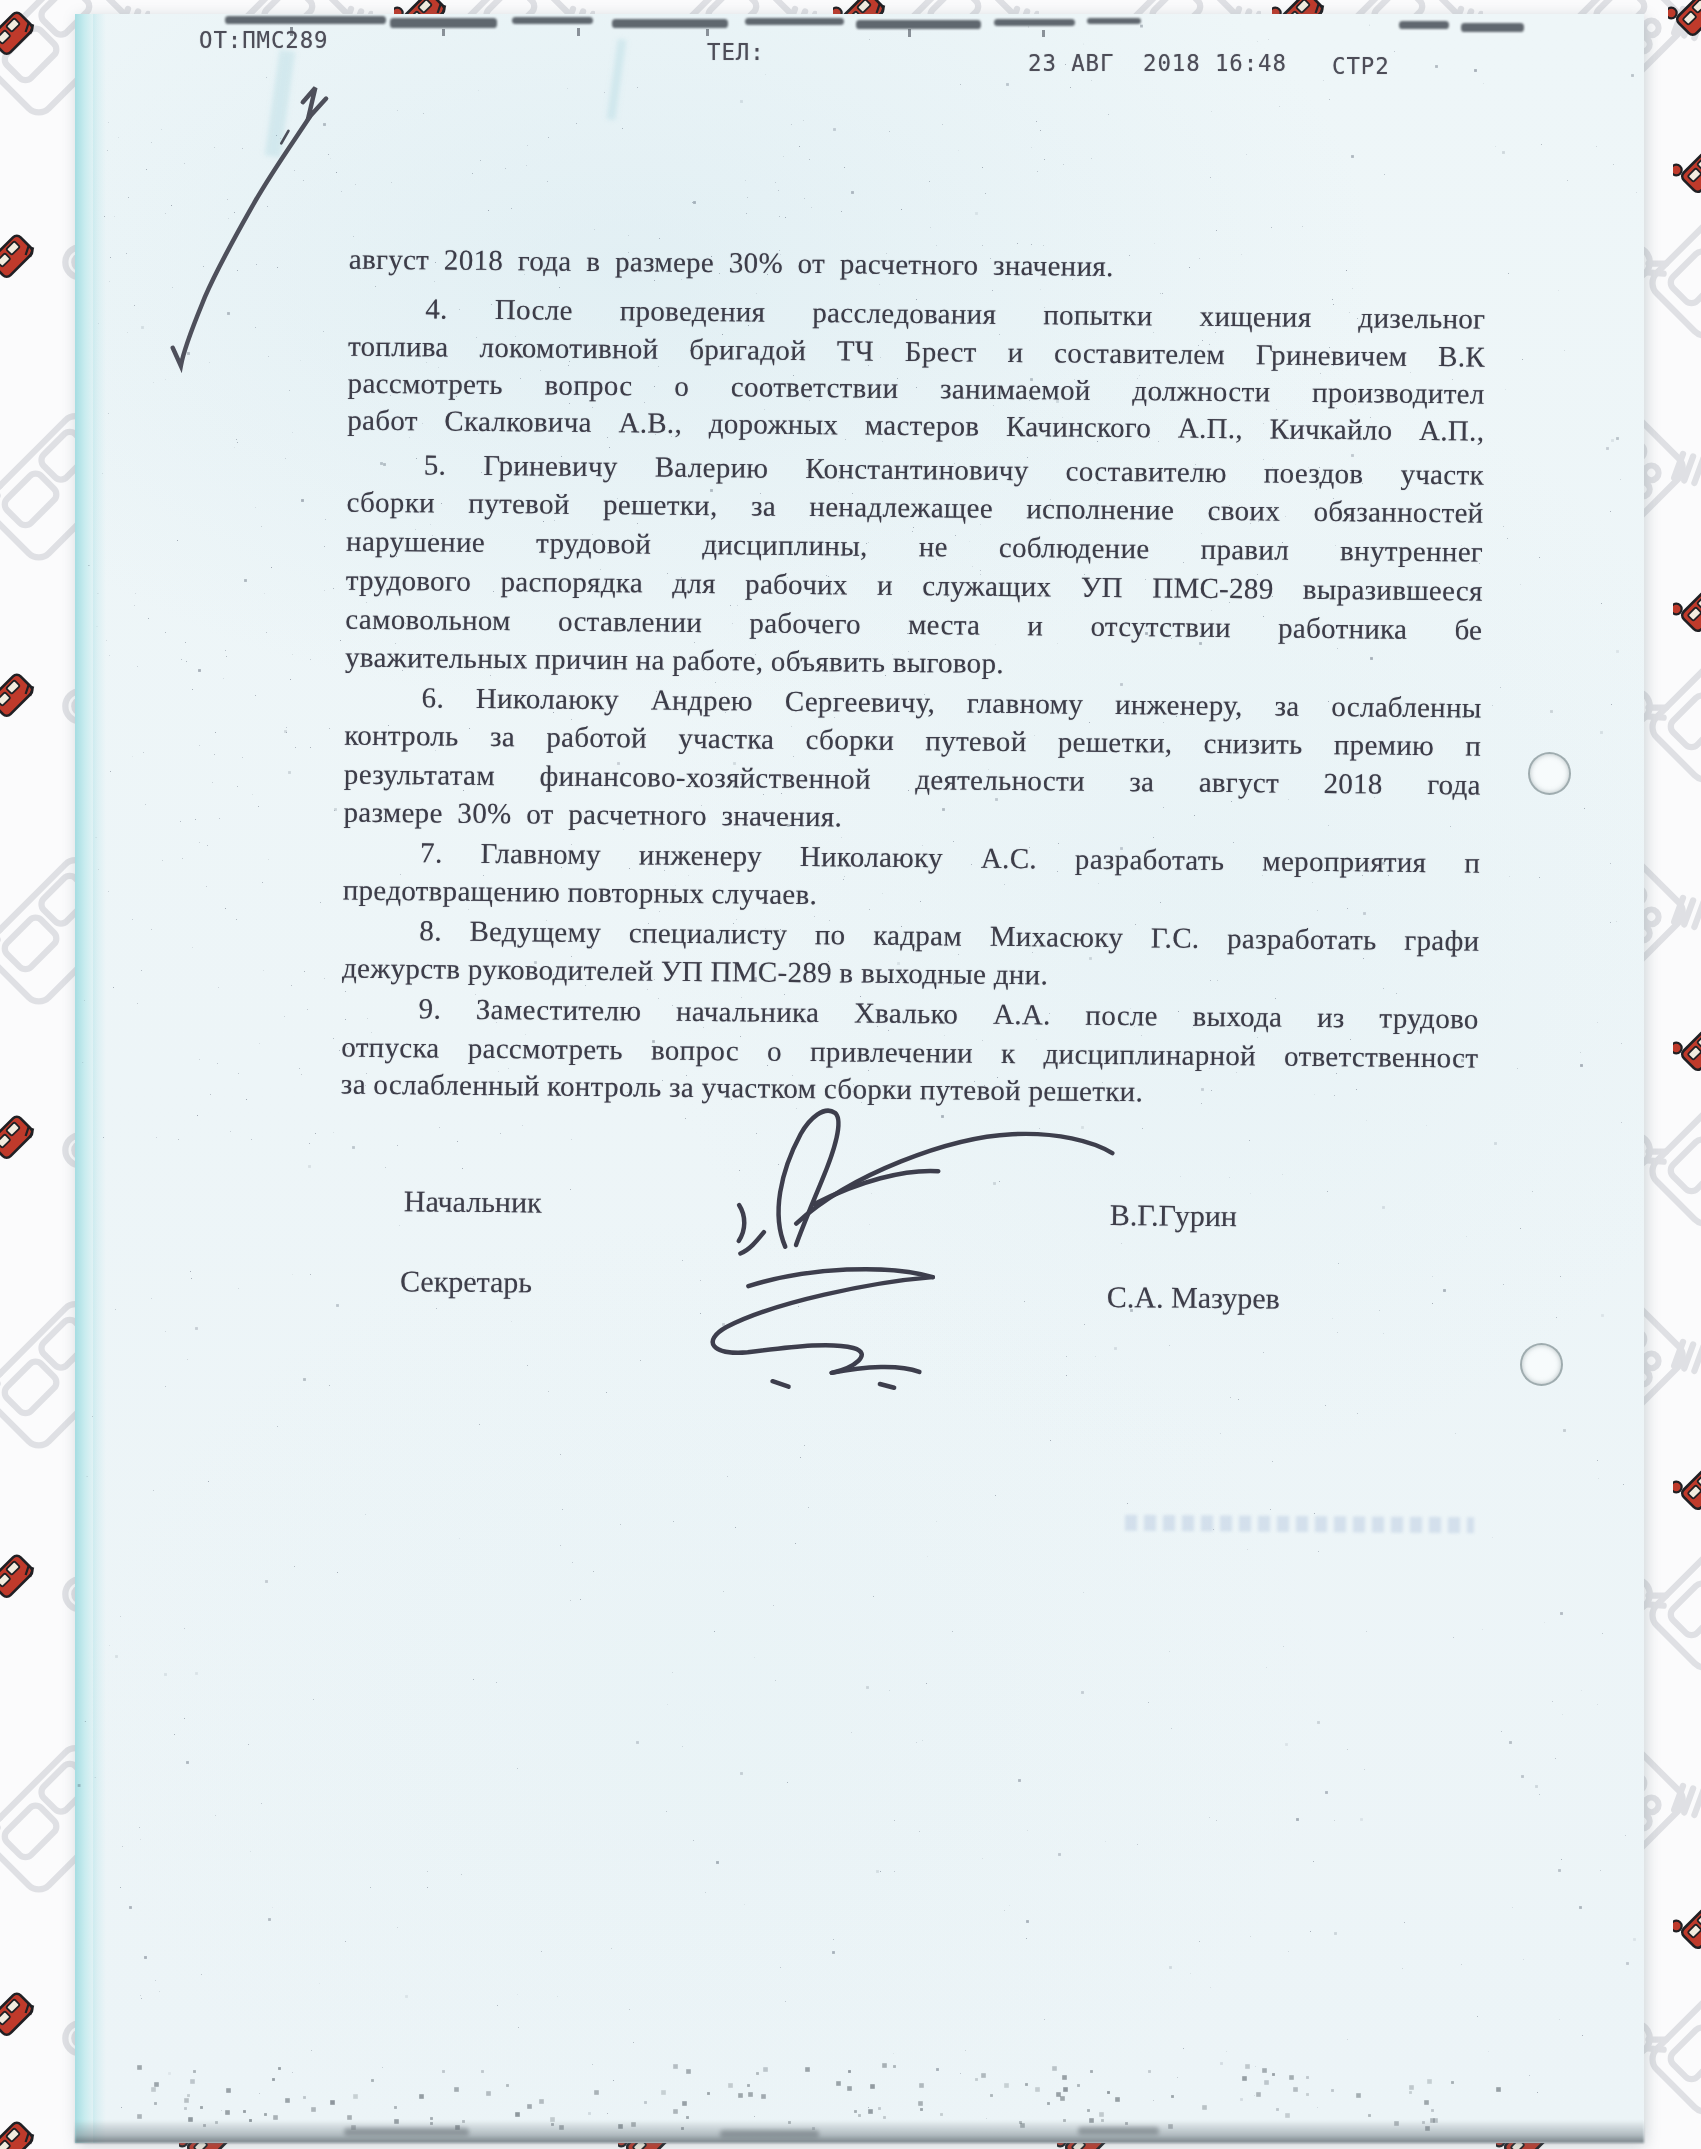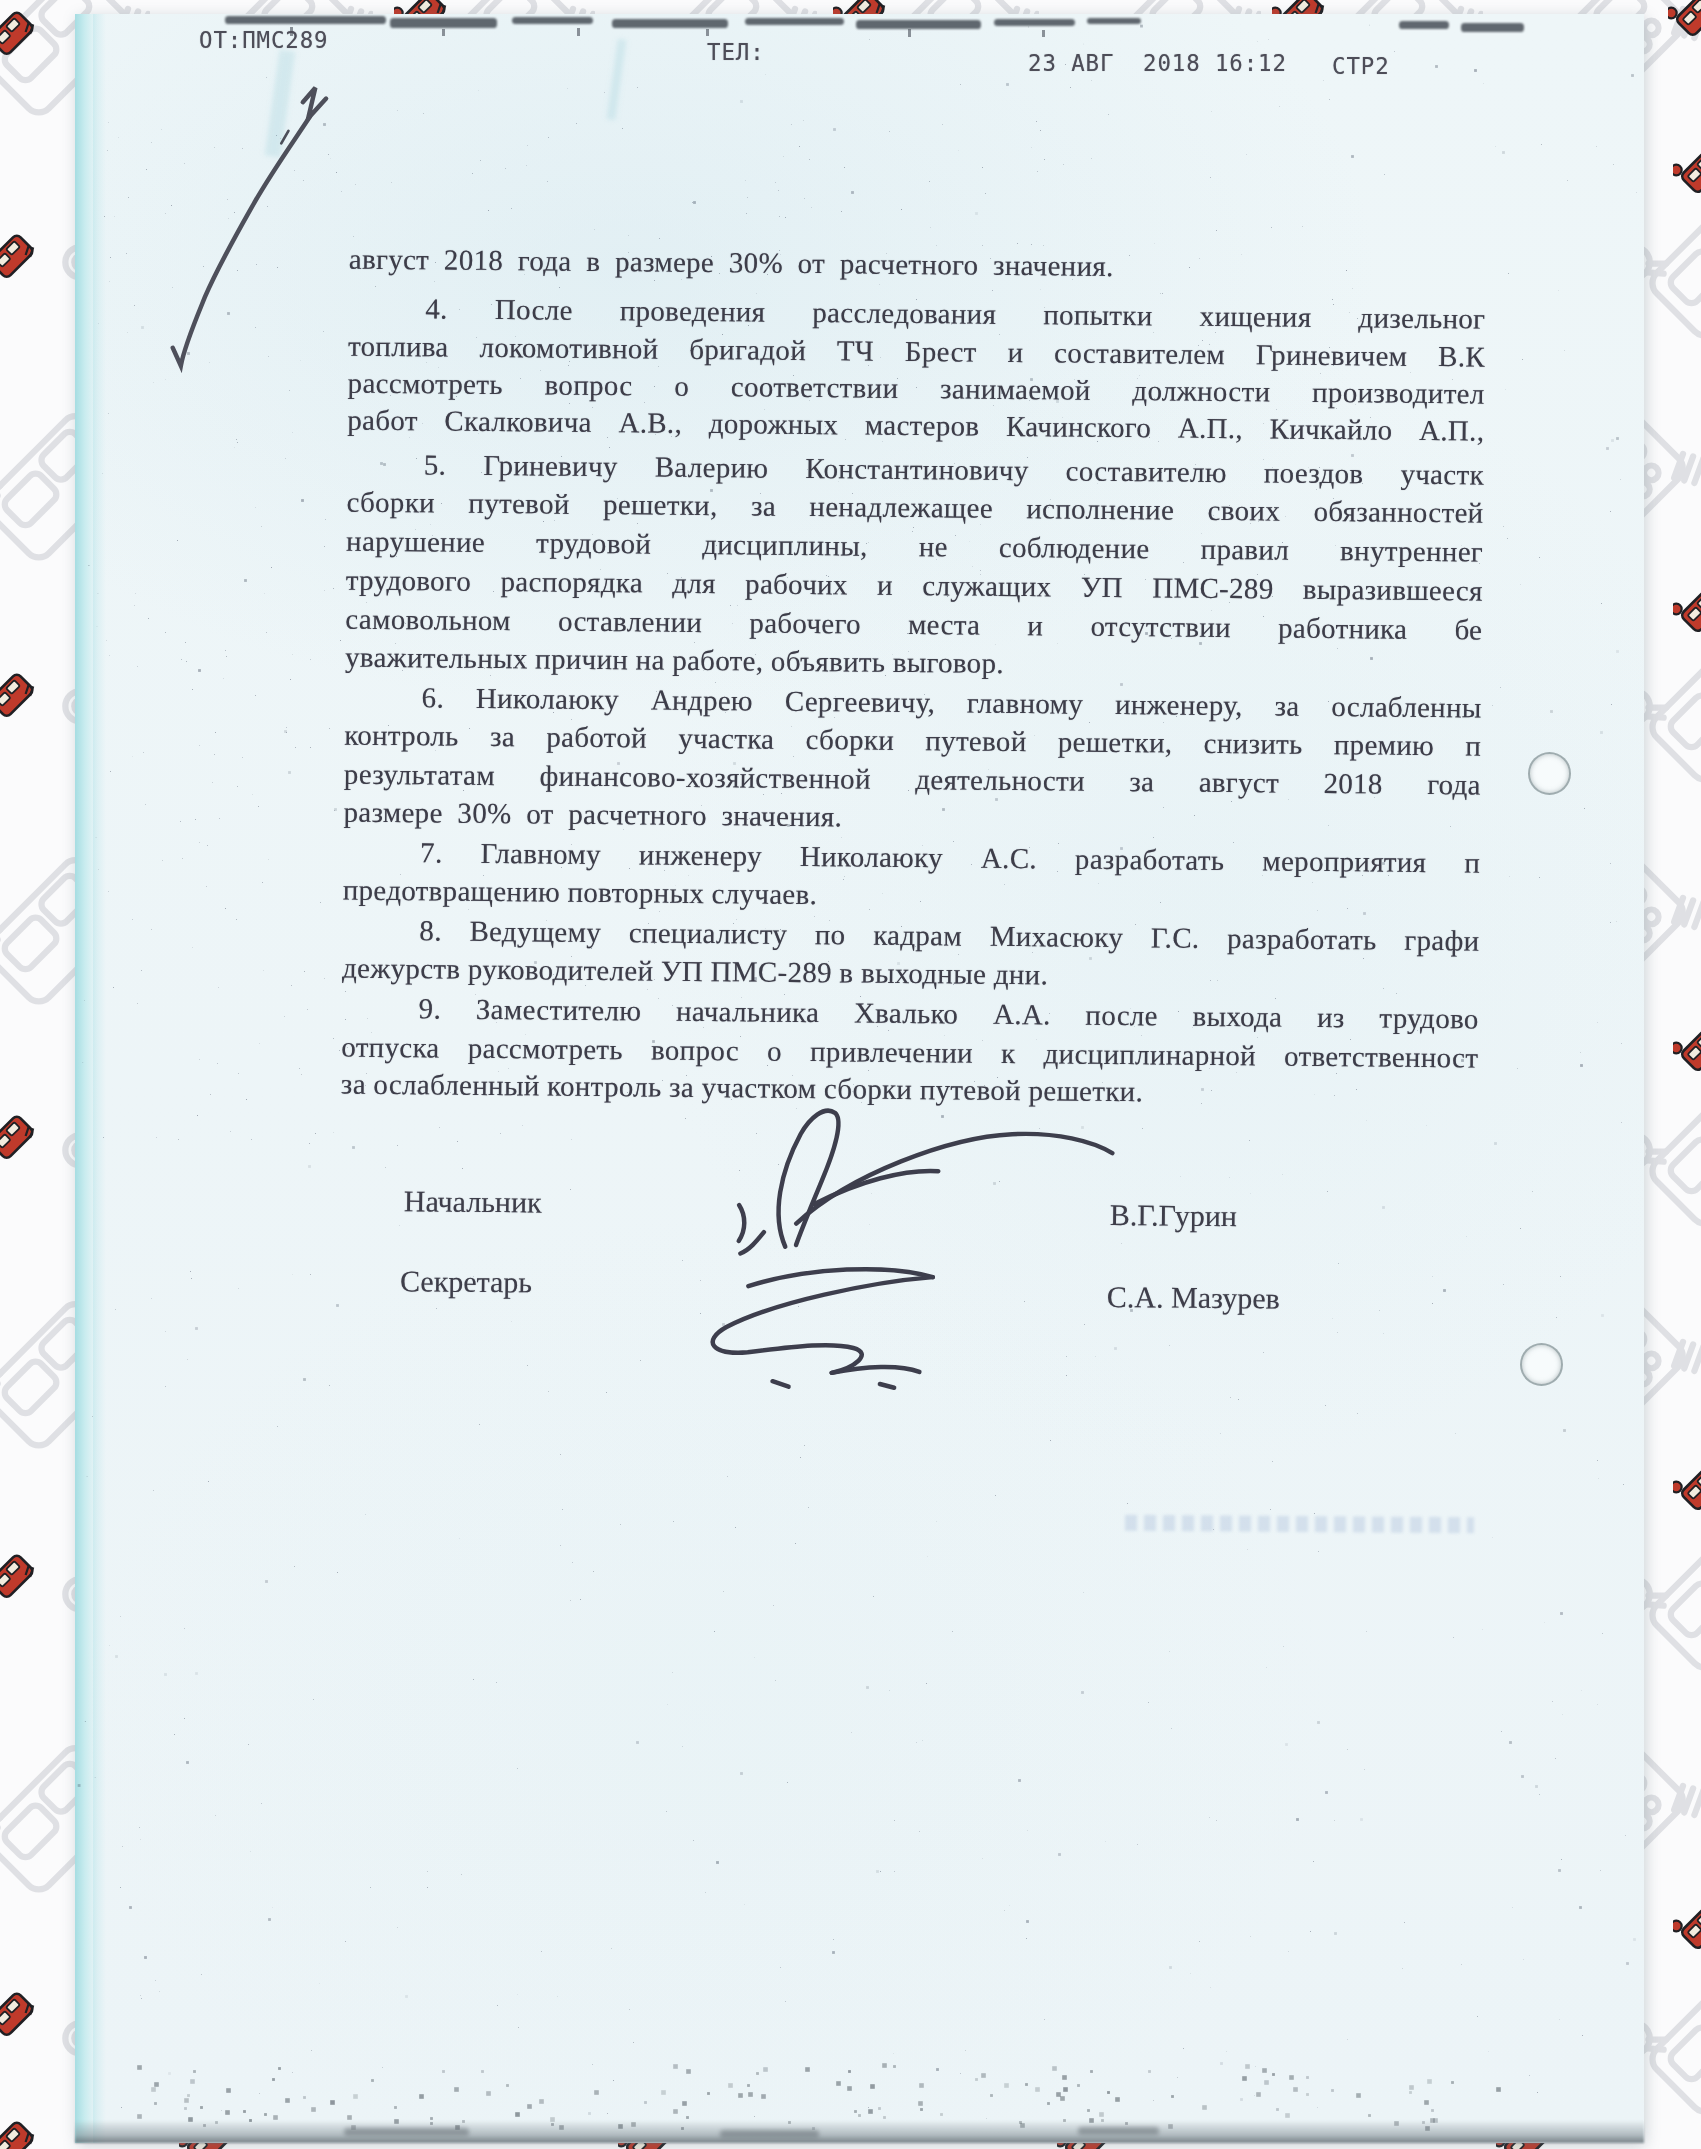--- a/index.html
+++ b/index.html
@@ -1586,21 +1586,21 @@
         <div class="tick" style="left: 631px; top: 15px; height: 6.3px;"></div>
         <div class="tick" style="left: 833px; top: 14.3px; height: 8px;"></div>
         <div class="tick" style="left: 967px; top: 16px; height: 6.3px;"></div>
       </div>
 
     <div class="streak" style="left:197px;top:36px;width:16px;height:107px;"></div>
     <div class="streak" style="left:537px;top:25px;width:9px;height:81px;"></div>
 
     <div class="fax" style="left:124px;top:12.5px;">ОТ:ПМС289</div>
     <div class="fax" style="left:632px;top:25px;">ТЕЛ:</div>
-    <div class="fax" style="left:953px;top:36px;">23 АВГ  2018 16:12</div>
+    <div class="fax" style="left:953px;top:36px;">23 АВГ  2018 16:48</div>
     <div class="fax" style="left:1257px;top:39px;">СТР2</div>
 
     <svg class="sig" style="left:9px;top:63px;" width="269" height="296" viewBox="0 0 300 330">
       <g stroke="#33333f" stroke-width="5" fill="none" stroke-linecap="round" opacity=".85">
         <path d="M 244 28 l 14 -16 l -8 34 l 20 -22"></path>
         <path d="M 252 44 C 235 70 210 105 190 140 C 172 172 150 210 135 245 C 124 272 112 300 108 322 l -9 -20"></path>
         <path d="M 228 60 l -8 14" stroke-width="3"></path>
       </g>
     </svg>
 

